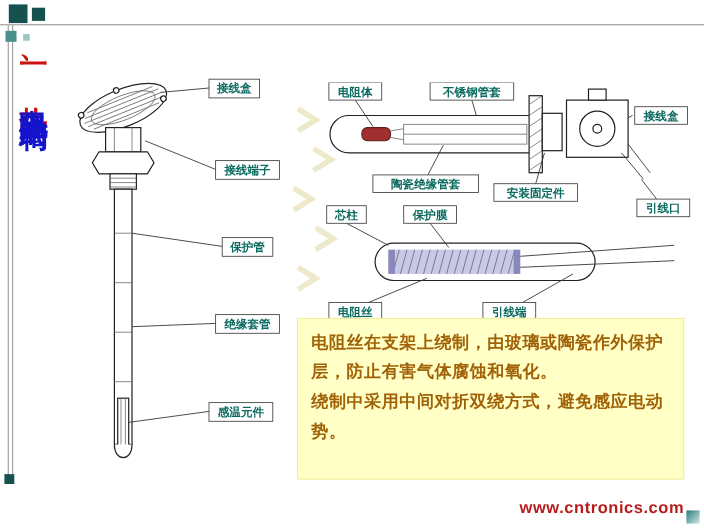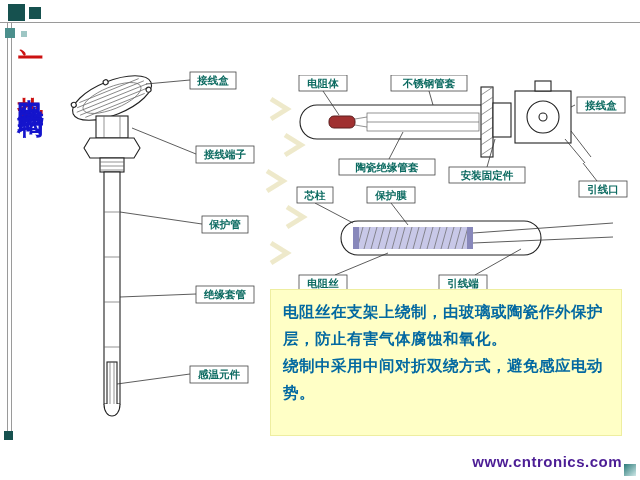--- a/index.html
+++ b/index.html
@@ -32,28 +32,28 @@
   .rtd-wrap   { position:absolute; left:283px; top:52px;margin-top:23px; }
   .lbl { font:600 10.5px "Liberation Sans", sans-serif; fill:#0b6a60; text-anchor:middle; }
   .lblbox { fill:#ffffff; stroke:#444; stroke-width:0.8; }
   .ln  { stroke:#333; stroke-width:0.8; fill:none; }
   .part { stroke:#222; stroke-width:1.1; fill:#ffffff; }
   .thin { stroke:#666; stroke-width:0.7; fill:none; }
   
   .caption {
     position:absolute; left:270px; top:289px; width:352px; height:147px;
     background:#ffffc6; border:1px solid #eeeea0; box-sizing:border-box;
-    color:#0369a1; font-size:15.5px; font-weight:600; line-height:1.75;
+    color:#a16207; font-size:15.5px; font-weight:600; line-height:1.75;
     padding:8px 12px; letter-spacing:0.5px;
   }
   .caption p { margin:0; }
   
   .watermark {
     position:absolute; right:18px; bottom:10px;
-    color:#4c1d95; font-size:15px; font-weight:600; letter-spacing:0.5px;
+    color:#b91c1c; font-size:15px; font-weight:600; letter-spacing:0.5px;
   }
   .chevrons { position:absolute; left:255px; top:95px; opacity:0.85; }
 </style>
 </head>
 <body>
 
 <div class="slide">
 
   <div class="top-line"></div>
   <div class="left-line"></div>

